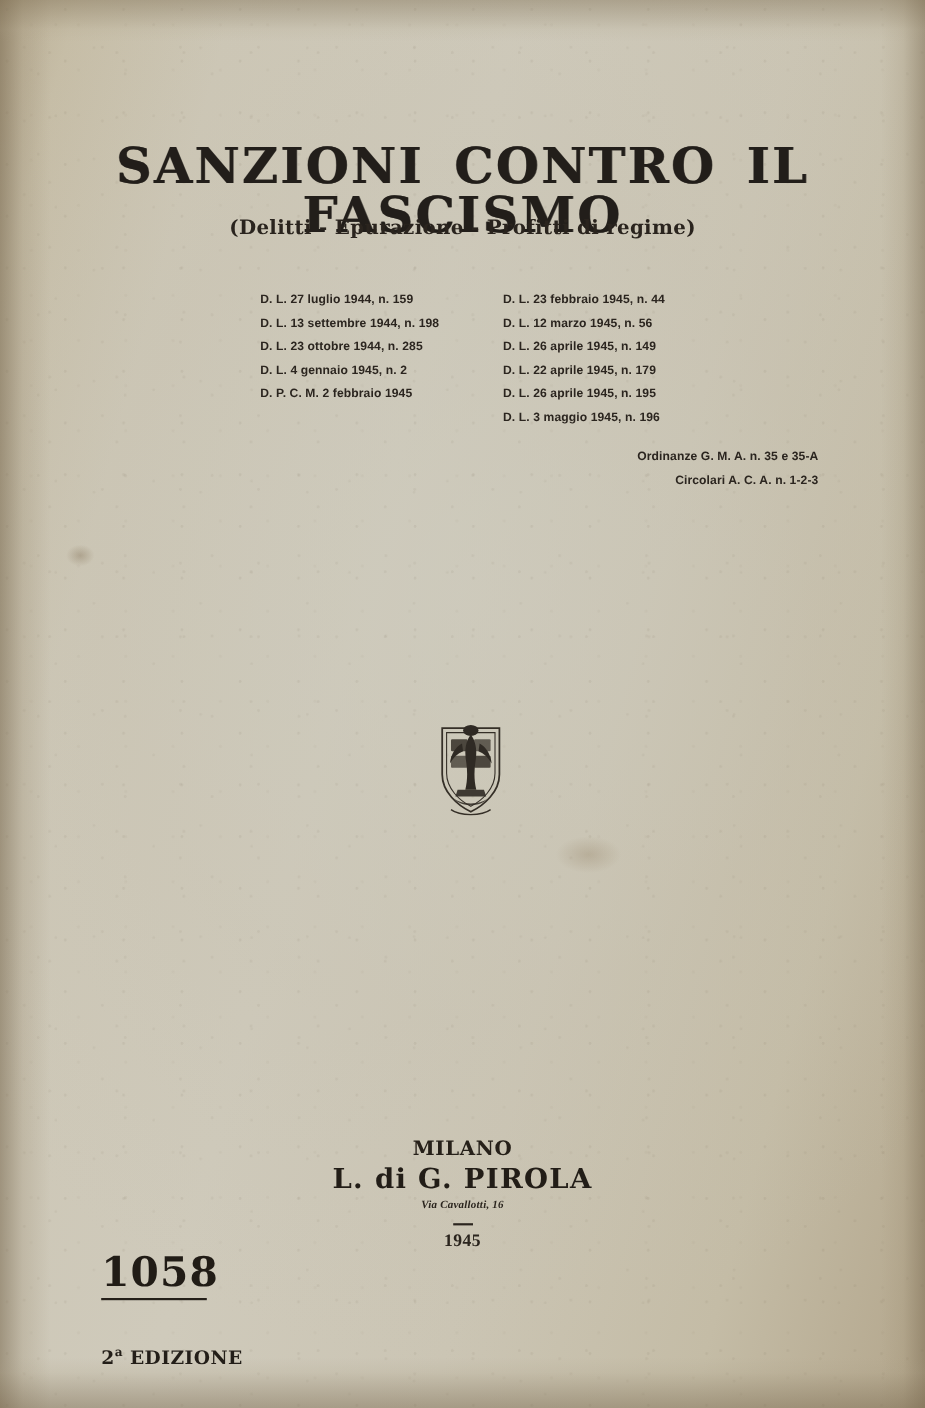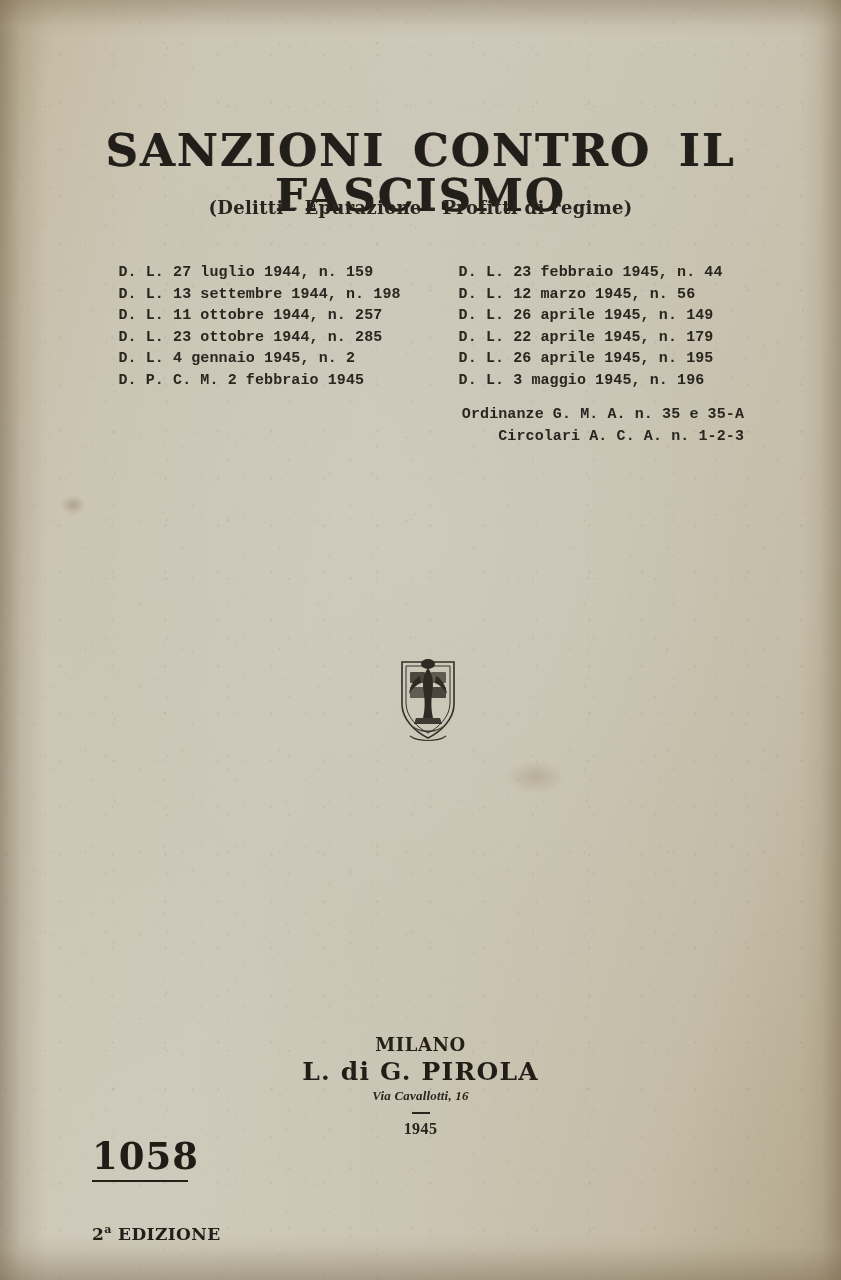--- a/index.html
+++ b/index.html
@@ -116,23 +116,23 @@
     left: 0;
     width: 841px;
     display: flex;
     justify-content: center;
     gap: 58px;
   }
   .dec-col {
     display: block;
   }
   .dec-line {
-    font-family: Liberation Mono, monospace;
-    font-weight: 700;
-    font-size: 15px;
+    font-family: Liberation Sans, sans-serif;
+    font-weight: 700;
+    font-size: 11px;
     color: #2b251f;
     line-height: 21.5px;
     white-space: nowrap;
     letter-spacing: 0.1px;
   }
   .dec-col.left .dec-line { text-align: left; }
   .dec-col.right .dec-line { text-align: left; }
 
   .extra-lines {
     position: absolute;
@@ -179,21 +179,21 @@
     font-size: 25px;
     letter-spacing: 1.2px;
     color: #221d17;
     line-height: 30px;
     margin-top: 1px;
   }
   .imprint-addr {
     font-family: "Liberation Serif", serif;
     font-style: italic;
     font-weight: 700;
-    font-size: 13px;
+    font-size: 10px;
     color: #2b251e;
     line-height: 18px;
     letter-spacing: 0.2px;
   }
   .rule-dash {
     width: 18px;
     height: 2px;
     background: #2b251e;
     margin: 7px auto 5px auto;
   }
@@ -257,21 +257,20 @@
   <div class="content">
 
     <div class="title">SANZIONI CONTRO IL FASCISMO</div>
 
     <div class="subtitle">(Delitti - Epurazione - Profitti di regime)</div>
 
     <div class="decrees">
       <div class="dec-col left">
         <div class="dec-line">D. L. 27 luglio 1944, n. 159</div>
         <div class="dec-line">D. L. 13 settembre 1944, n. 198</div>
-        <div class="dec-line">D. L. 11 ottobre 1944, n. 257</div>
         <div class="dec-line">D. L. 23 ottobre 1944, n. 285</div>
         <div class="dec-line">D. L. 4 gennaio 1945, n. 2</div>
         <div class="dec-line">D. P. C. M. 2 febbraio 1945</div>
       </div>
       <div class="dec-col right">
         <div class="dec-line">D. L. 23 febbraio 1945, n. 44</div>
         <div class="dec-line">D. L. 12 marzo 1945, n. 56</div>
         <div class="dec-line">D. L. 26 aprile 1945, n. 149</div>
         <div class="dec-line">D. L. 22 aprile 1945, n. 179</div>
         <div class="dec-line">D. L. 26 aprile 1945, n. 195</div>

